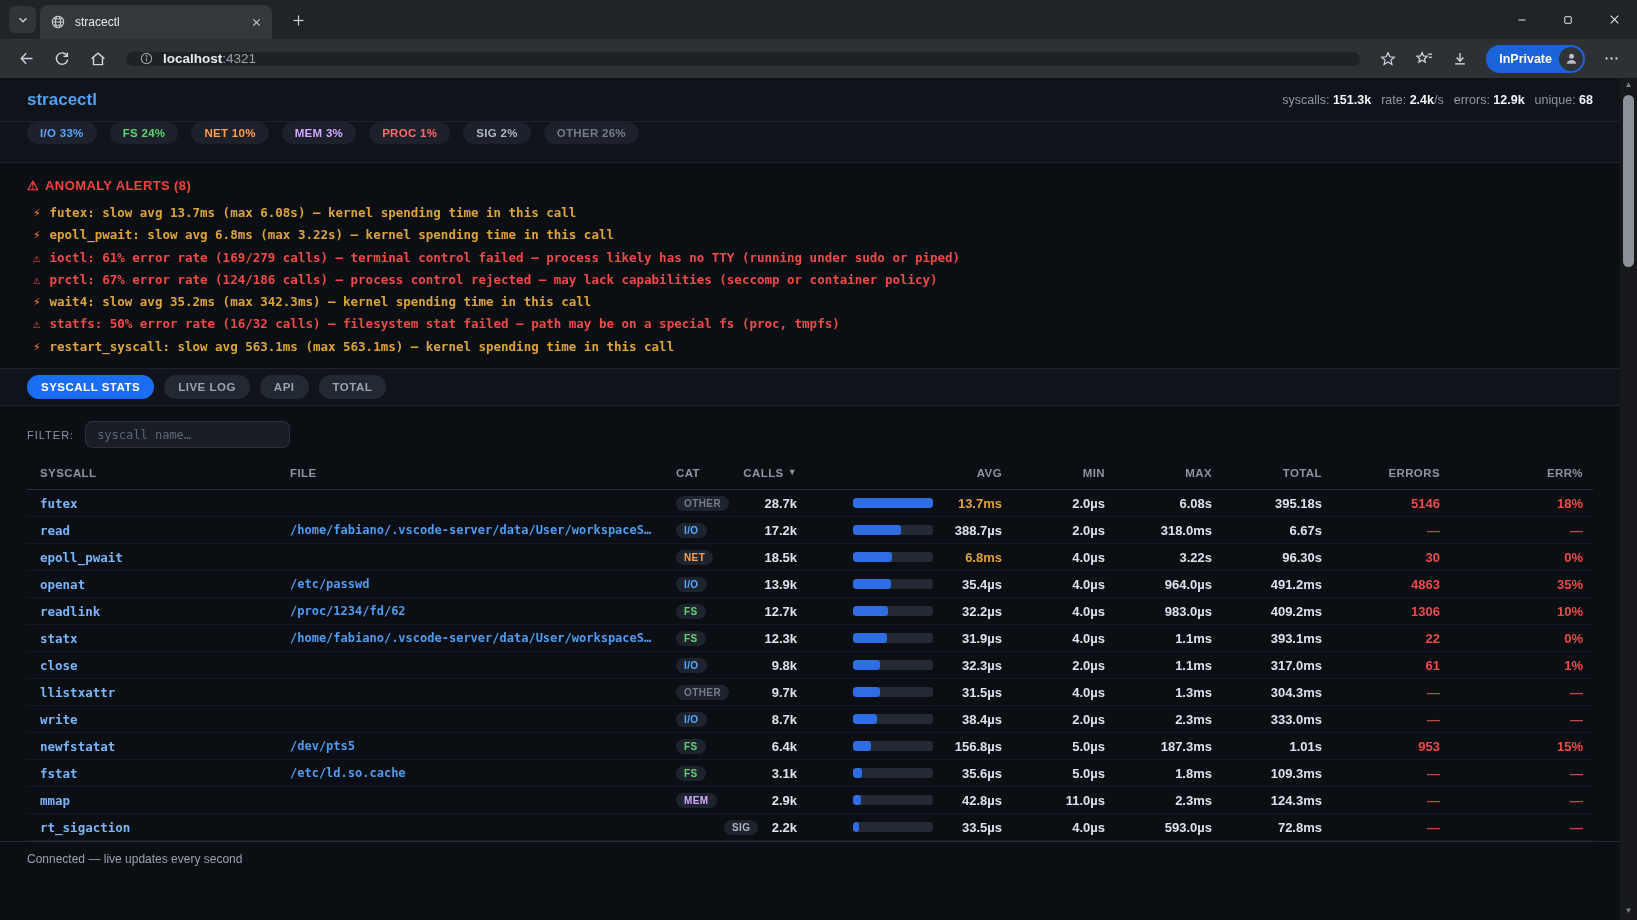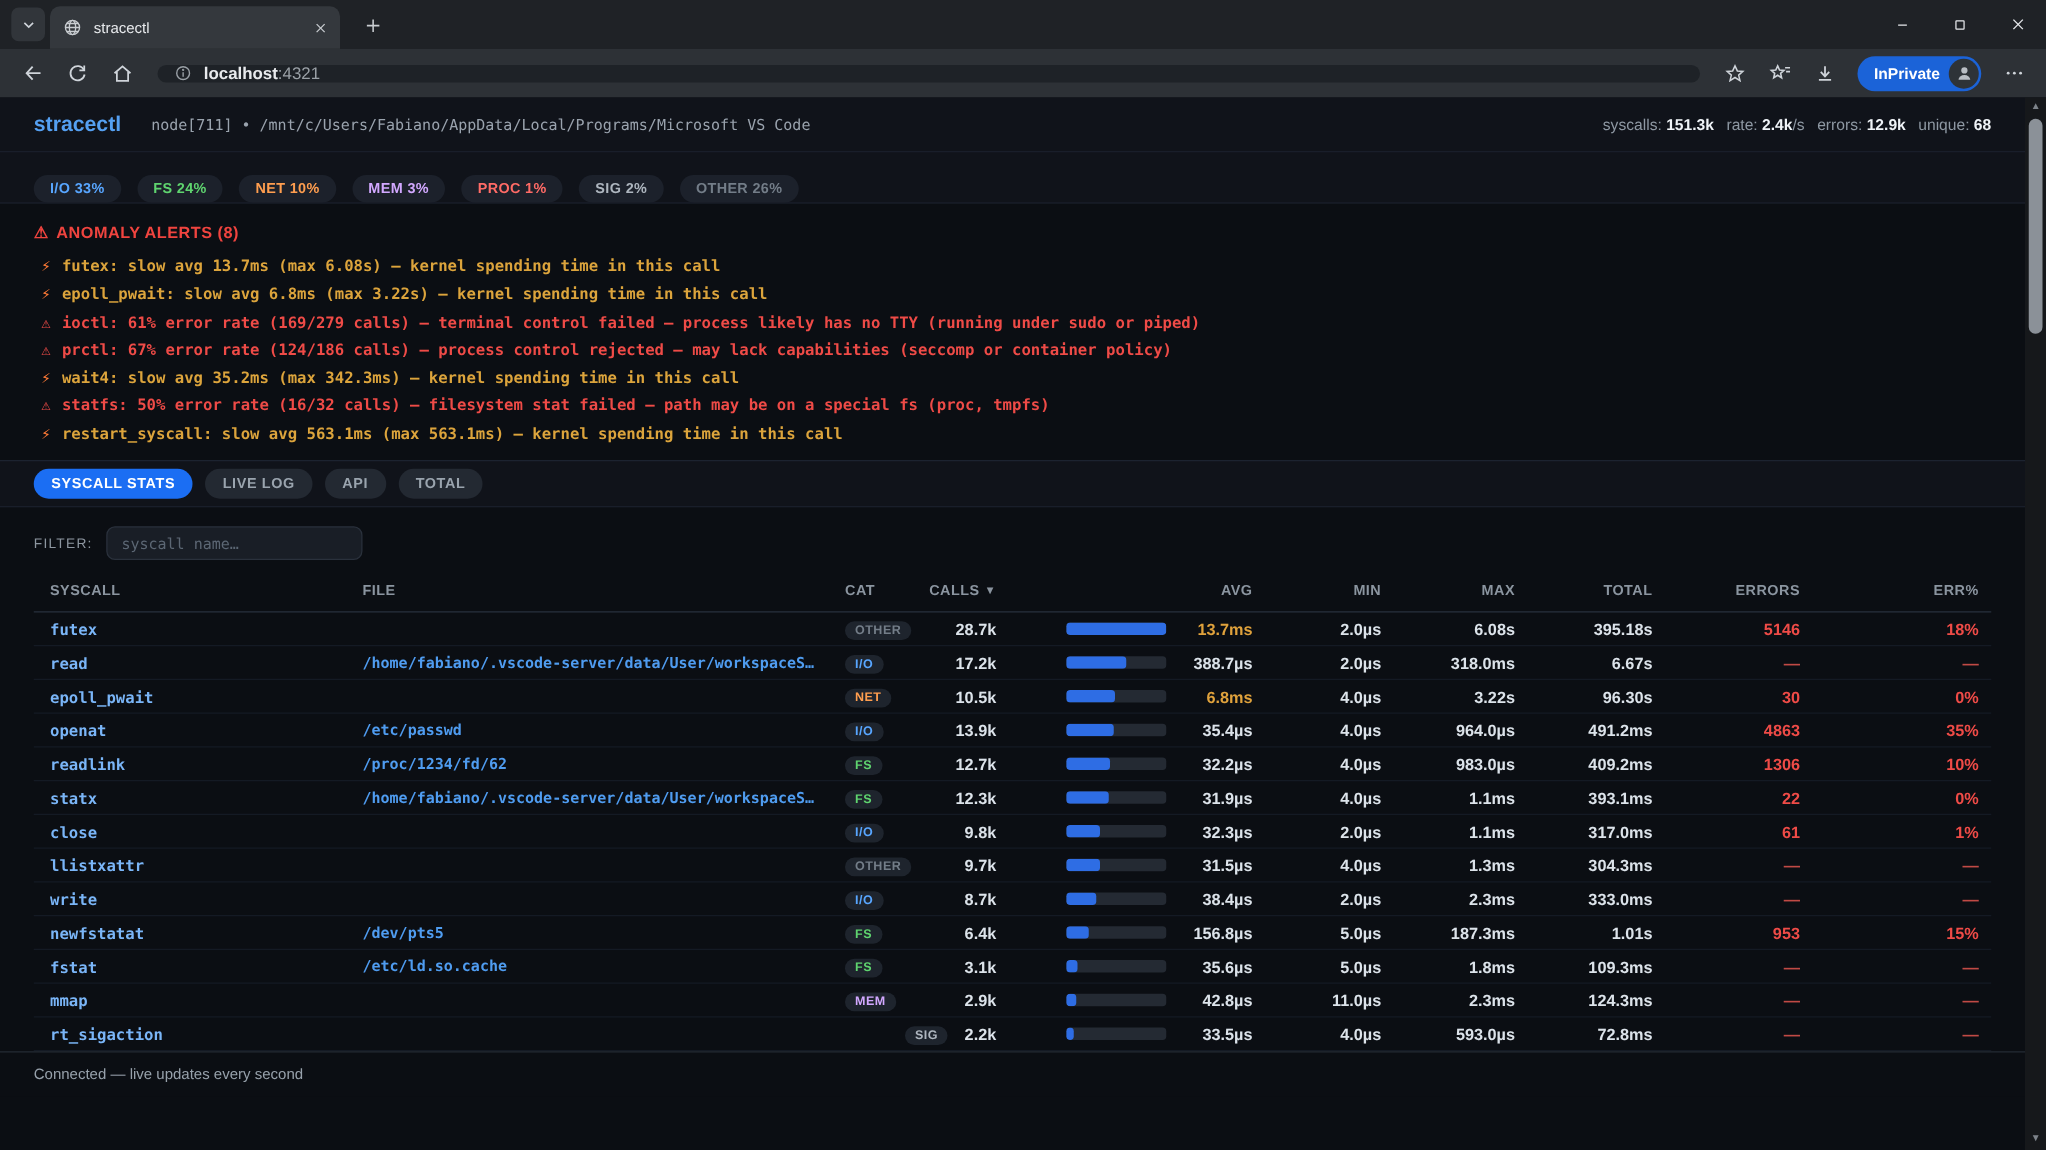--- a/index.html
+++ b/index.html
@@ -41,21 +41,21 @@
 
   .dash-header { height:44px; background:#10131a; border-bottom:1px solid #1c2330; display:flex;
     align-items:center; padding:0 27px; }
   .app-title { color:#55a0f2; font-weight:700; font-size:17px; margin-right:24px; }
   .proc-info { font-family:"DejaVu Sans Mono",monospace; font-size:12px; color:#9aa3ae; }
   .hstats { margin-left:auto; display:flex; gap:10px; font-size:12.5px; color:#8e98a3; }
   .hstats .stat b { color:#f0f4f8; font-weight:700; }
   .hstats .sfx { color:#8e98a3; font-weight:400; }
 
   .pillrow { height:41px; background:#10131a; border-bottom:1px solid #1c2330; display:flex;
-    align-items:flex-end; gap:13px; padding:0 27px; }
+    align-items:flex-start; gap:13px; padding:0 27px; }
   .cpill { background:#1c212b; border-radius:12px; padding:5px 13px; font-size:11.5px; font-weight:700; letter-spacing:.3px; }
 
   .alerts { background:#0b0e13; padding:15px 27px 10px; }
   .alerts-title { color:#f0443f; font-weight:700; font-size:13px; letter-spacing:.4px; margin-bottom:9px; }
   .alerts-title .ticon { margin-right:6px; }
   .alert-line { font-family:"DejaVu Sans Mono",monospace; font-size:12.5px; font-weight:700;
     line-height:22.3px; white-space:nowrap; }
   .alert-line .aicon { margin:0 9px 0 6px; }
   .alert-line.slow { color:#dca43c; }
   .alert-line.slow .aicon { color:#ff7a36; }
@@ -217,21 +217,20 @@
           <circle cx="19" cy="12" r="1.6"></circle>
         </svg>
     </div>
   </div>
 
   <div class="page">
     <div class="content">
 
       <div class="dash-header">
         <span class="app-title">stracectl</span>
-        <span class="proc-info">node[711] • /mnt/c/Users/Fabiano/AppData/Local/Programs/Microsoft VS Code</span>
         <div class="hstats">
             <span class="stat"><span>syscalls: </span><b>151.3k</b></span>
             <span class="stat"><span>rate: </span><b>2.4k</b><span class="sfx">/s</span></span>
             <span class="stat"><span>errors: </span><b>12.9k</b></span>
             <span class="stat"><span>unique: </span><b>68</b></span>
           </div>
       </div>
 
       <div class="pillrow">
           <span class="cpill" style="color: rgb(88, 166, 255);">I/O 33%</span>
@@ -319,21 +318,21 @@
               <div class="num">2.0µs</div>
               <div class="num">318.0ms</div>
               <div class="num">6.67s</div>
               <div class="num err dash">—</div>
               <div class="num err dash" style="padding-right: 10px;">—</div>
             </div>
             <div class="tgrid trow">
               <div class="c-sys">epoll_pwait</div>
               <div class="c-file"></div>
               <div class="c-cat"><span class="catpill" style="color: rgb(255, 158, 79);">NET</span></div>
-              <div class="num">10.5k</div>
+              <div class="num">18.5k</div>
               <div class="c-bar">
                 <div class="bartrack">
                   <div class="barfill" style="width: 49%;"></div>
                 </div>
               </div>
               <div class="num avg-slow">6.8ms</div>
               <div class="num">4.0µs</div>
               <div class="num">3.22s</div>
               <div class="num">96.30s</div>
               <div class="num err">30</div>

